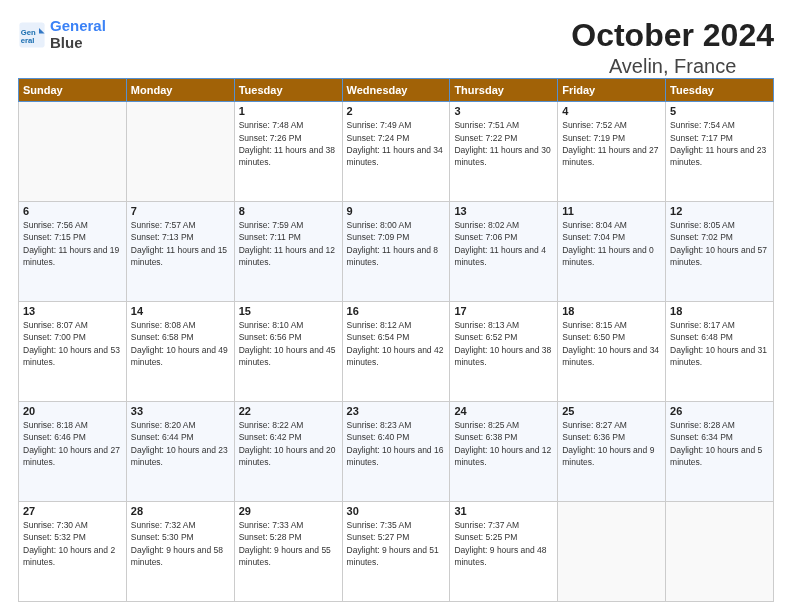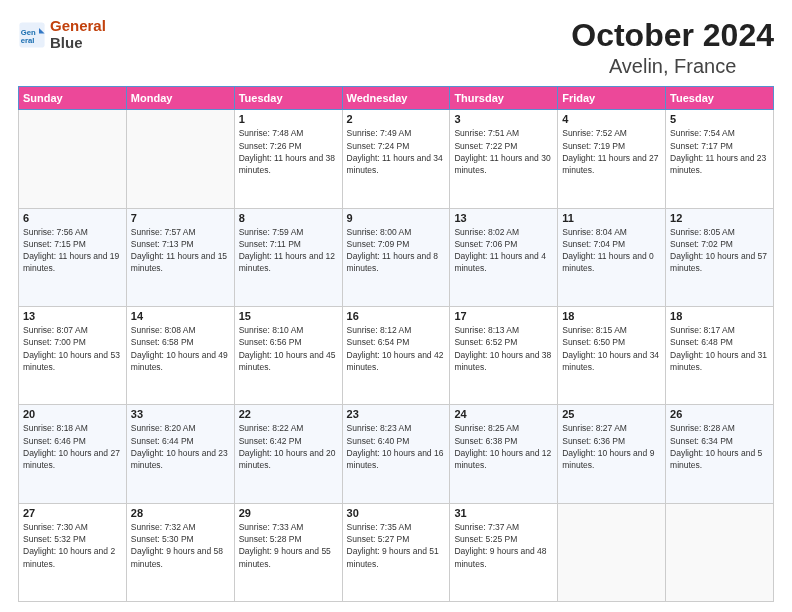--- a/index.html
+++ b/index.html
@@ -14,34 +14,33 @@
       width: 792px;
       height: 612px;
       padding: 18px 18px 10px 18px;
       display: flex;
       flex-direction: column;
     }
     .header {
       display: flex;
       justify-content: space-between;
       align-items: flex-start;
-      margin-bottom: 8px;
     }
     .logo {
       display: flex;
       align-items: center;
     }
     .logo-text {
       font-size: 15px;
       font-weight: bold;
       color: #333;
       line-height: 1.1;
     }
     .logo-text span {
-      color: #c2410c;
+      color: #3b82f6;
     }
     .logo-icon {
       width: 28px;
       height: 28px;
       margin-right: 4px;
     }
     .title-block {
       text-align: center;
     }
     .month-title {
@@ -56,21 +55,21 @@
       margin-top: 2px;
     }
     .calendar {
       flex: 1;
       border: 1px solid #ccc;
       border-collapse: collapse;
       width: 100%;
       table-layout: fixed;
     }
     .calendar th {
-      background: #ec4899;
+      background: #a16207;
       color: #fff;
       font-size: 11px;
       font-weight: bold;
       padding: 5px 4px;
       text-align: left;
       border: 1px solid #5590d0;
     }
     .calendar td {
       border: 1px solid #ccc;
       vertical-align: top;

